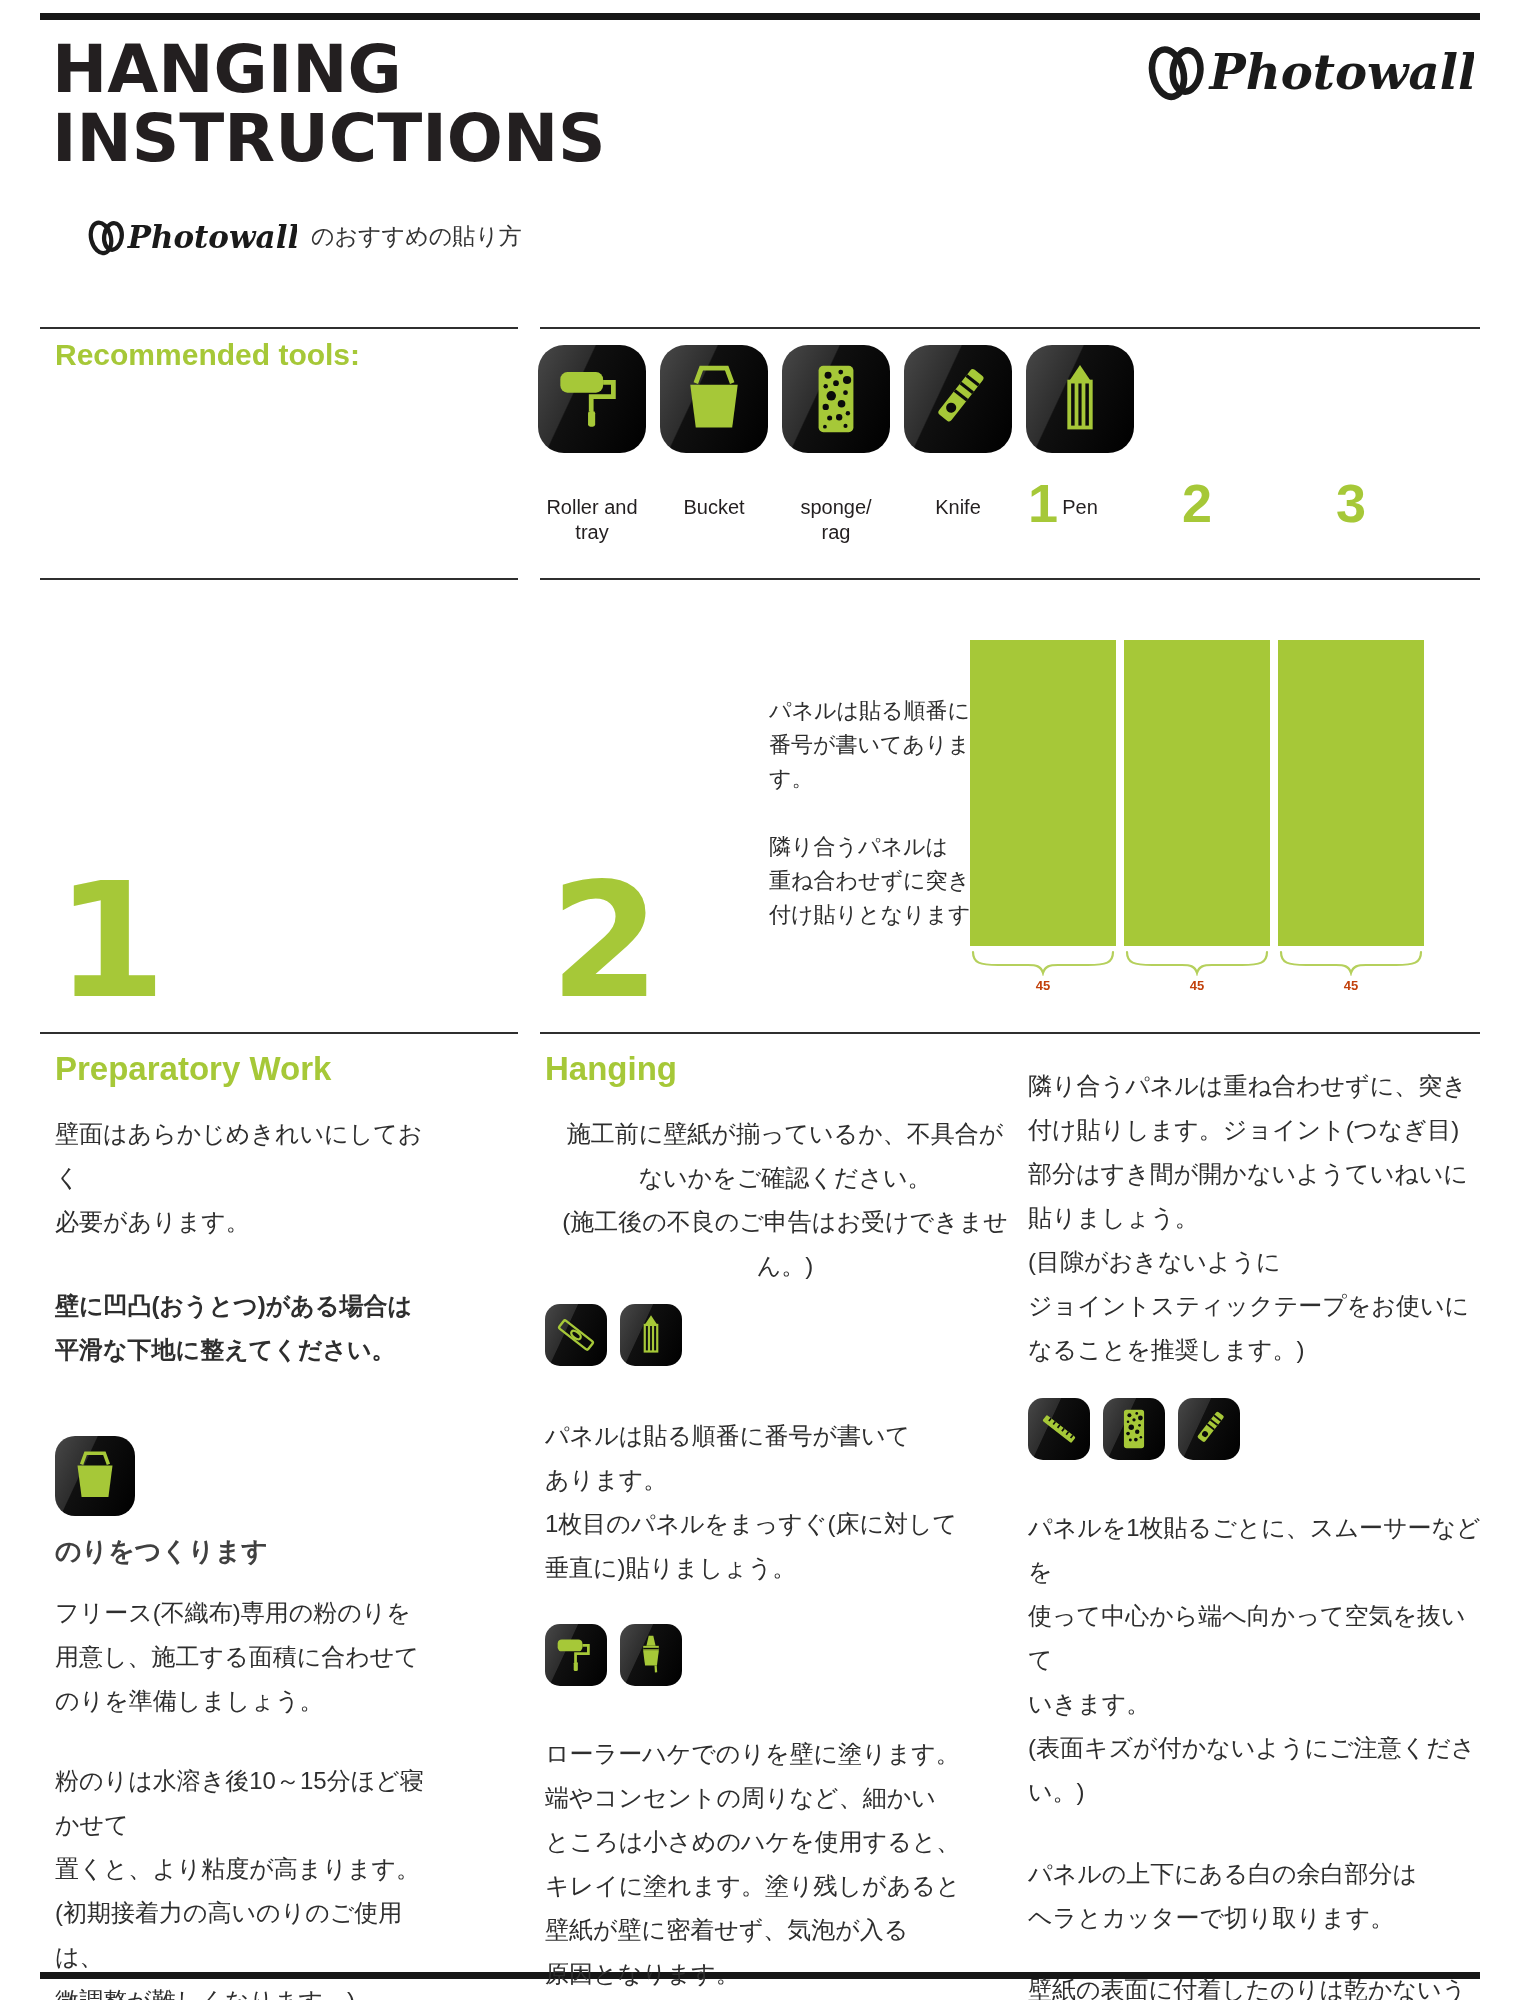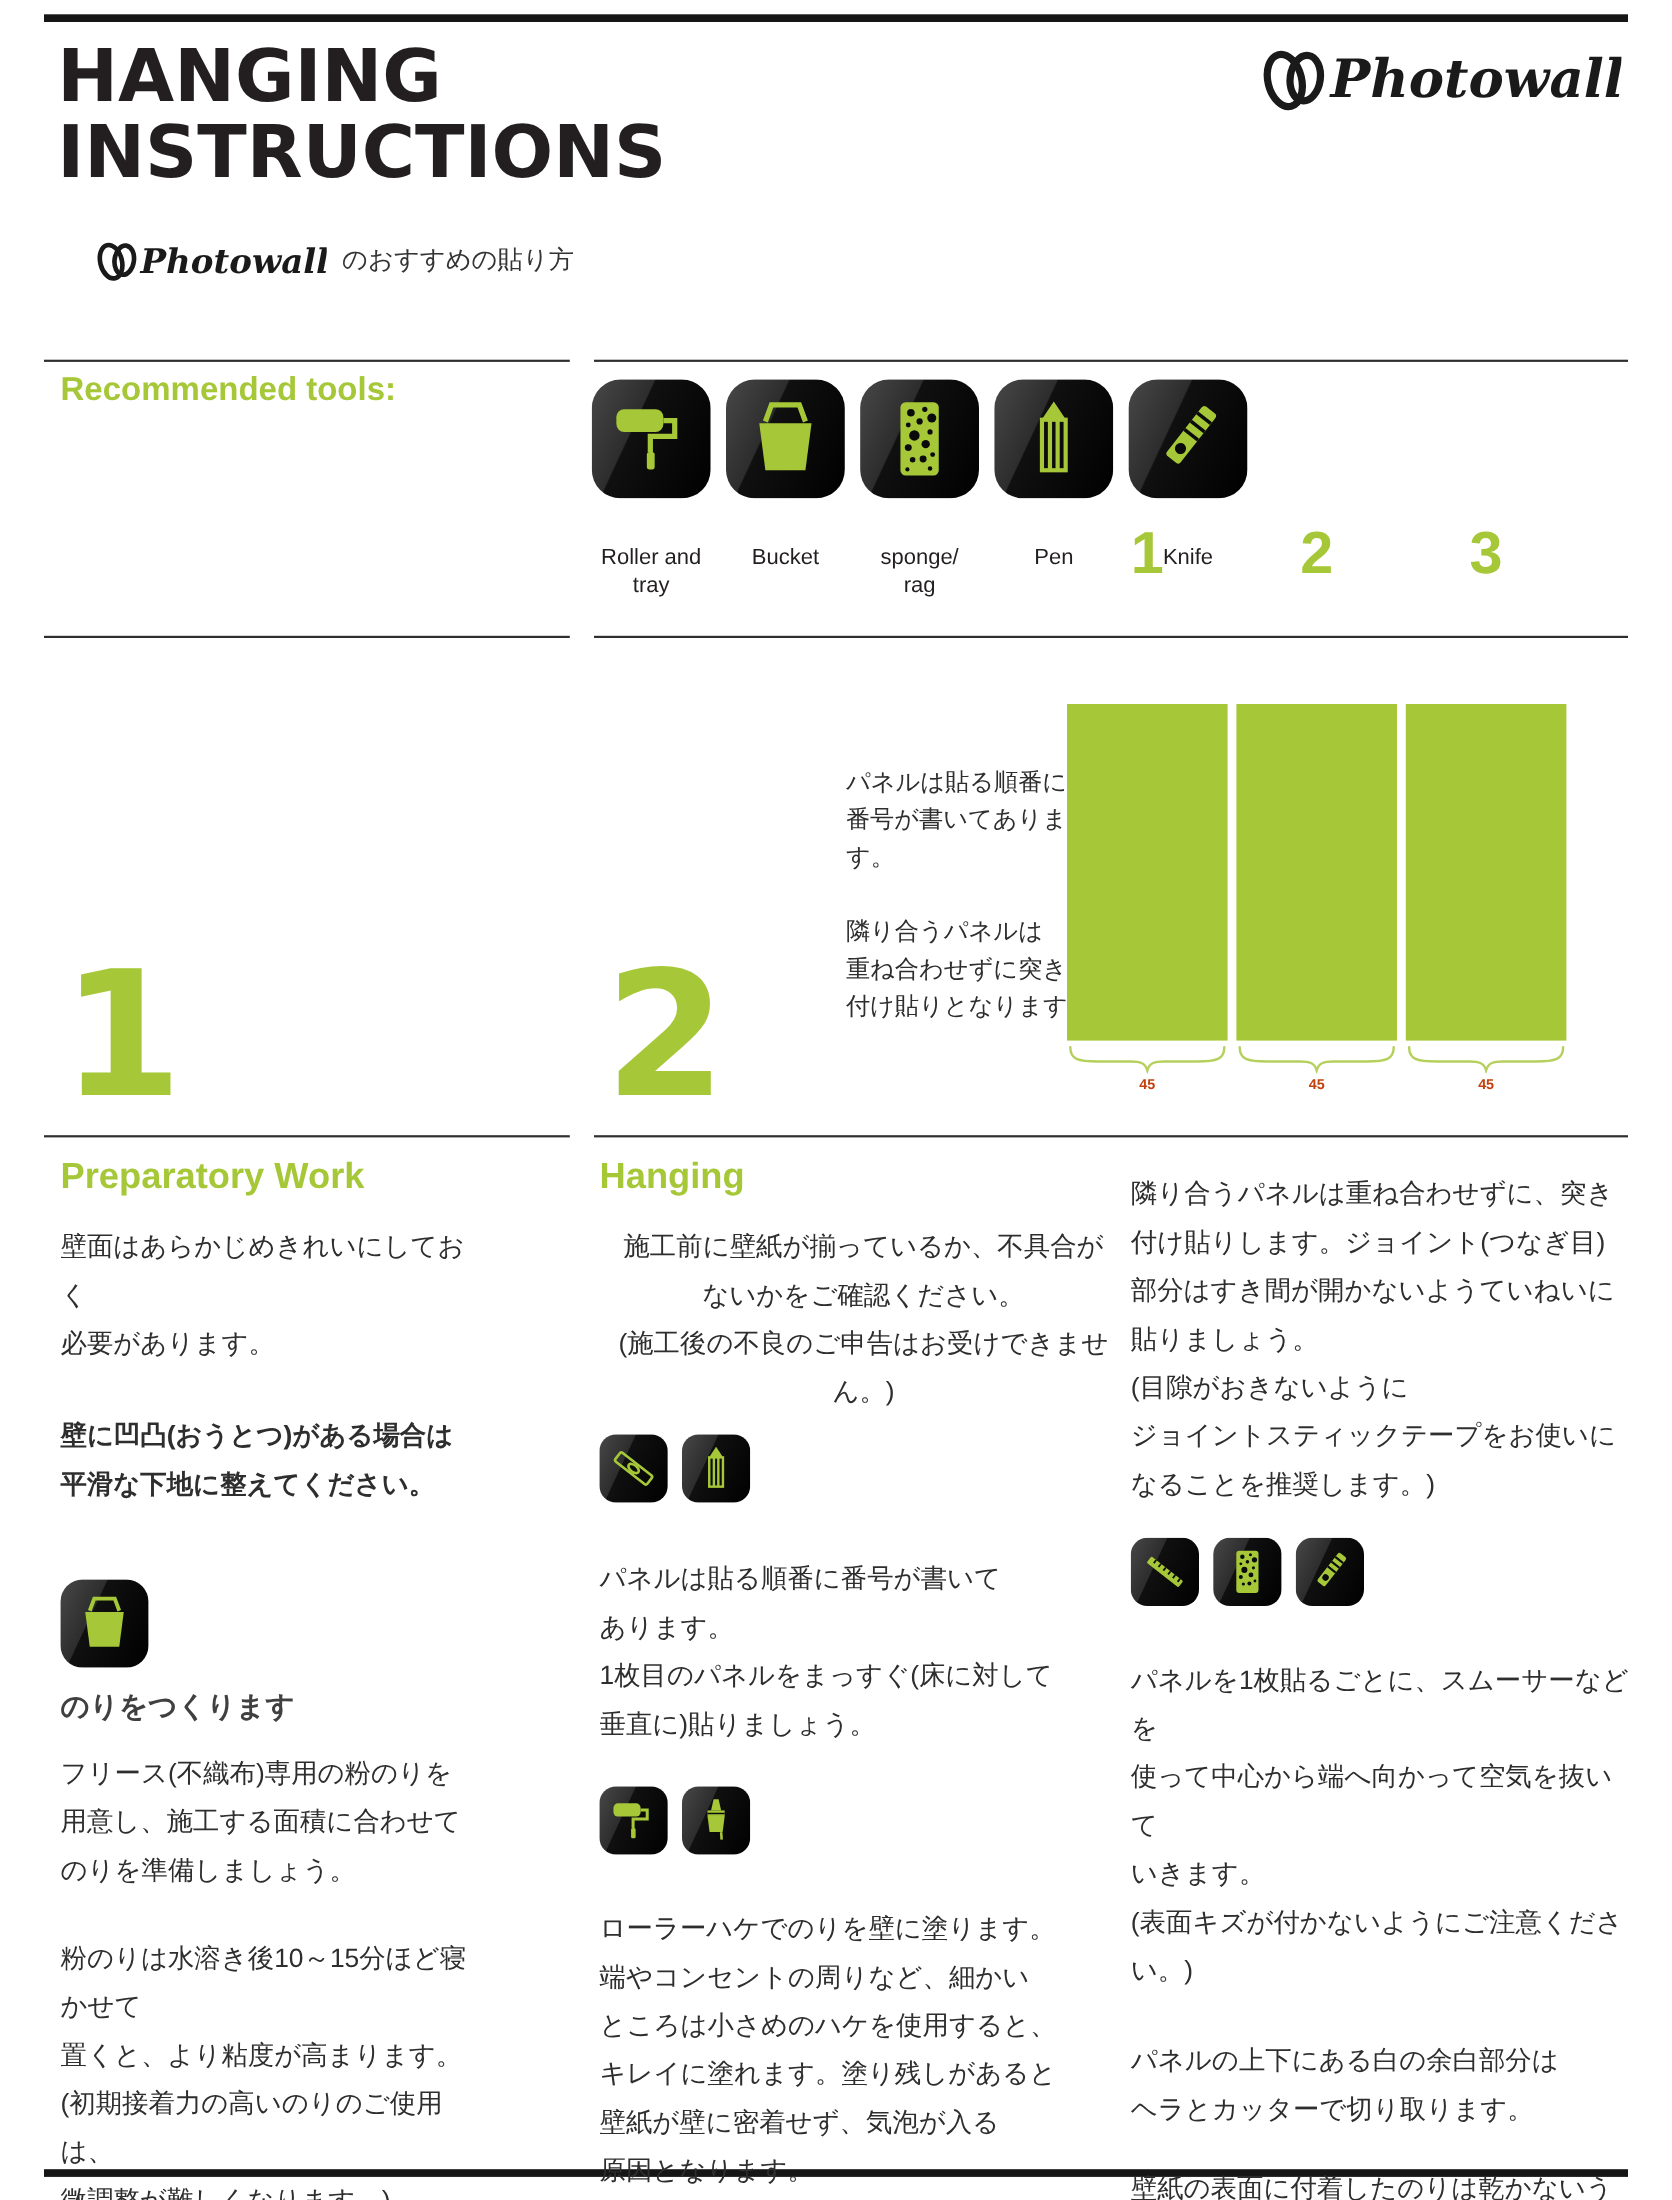--- a/index.html
+++ b/index.html
@@ -118,45 +118,45 @@
               <circle cx="17" cy="41.5" r="1.2"></circle>
           </g>
         </svg>
       </div>
       <div class="tool-label">sponge/
 rag</div>
     </div>
     <div class="tool">
       <div class="tile tile-lg">
         <svg width="76" height="76" viewBox="0 0 48 48" fill="#a6c838">
-          <path d="M24 2.5 L31 13 H17 Z"></path>
-          <g fill="none" stroke="#a6c838" stroke-width="2.4">
-            <rect x="17.2" y="13" width="13.6" height="29"></rect>
-            <line x1="21.8" y1="13" x2="21.8" y2="42"></line>
-            <line x1="26.2" y1="13" x2="26.2" y2="42"></line>
-          </g>
-        </svg>
-      </div>
-      <div class="tool-label">Pen</div>
-    </div>
-    <div class="tool">
-      <div class="tile tile-lg">
-        <svg width="76" height="76" viewBox="0 0 48 48" fill="#a6c838">
           <g transform="rotate(38 24 24)">
             <rect x="19" y="3" width="10" height="36" rx="2"></rect>
             <g stroke="#0b0b0b" stroke-width="2">
               <line x1="19" y1="9" x2="29" y2="9"></line>
                 <line x1="19" y1="15" x2="29" y2="15"></line>
                 <line x1="19" y1="21" x2="29" y2="21"></line>
             </g>
             <circle cx="24" cy="31" r="3.2" fill="#0b0b0b"></circle>
           </g>
         </svg>
       </div>
       <div class="tool-label">Knife</div>
+    </div>
+    <div class="tool">
+      <div class="tile tile-lg">
+        <svg width="76" height="76" viewBox="0 0 48 48" fill="#a6c838">
+          <path d="M24 2.5 L31 13 H17 Z"></path>
+          <g fill="none" stroke="#a6c838" stroke-width="2.4">
+            <rect x="17.2" y="13" width="13.6" height="29"></rect>
+            <line x1="21.8" y1="13" x2="21.8" y2="42"></line>
+            <line x1="26.2" y1="13" x2="26.2" y2="42"></line>
+          </g>
+        </svg>
+      </div>
+      <div class="tool-label">Pen</div>
     </div>
   </div>
 
   <div class="abs bignum" style="left:56px;top:862px;">1</div>
   <div class="abs bignum" style="left:550px;top:862px;">2</div>
 
   <div class="abs note-txt ml" style="left:769px;top:694px;width:240px;">パネルは貼る順番に
 番号が書いてあります。
 
 隣り合うパネルは

